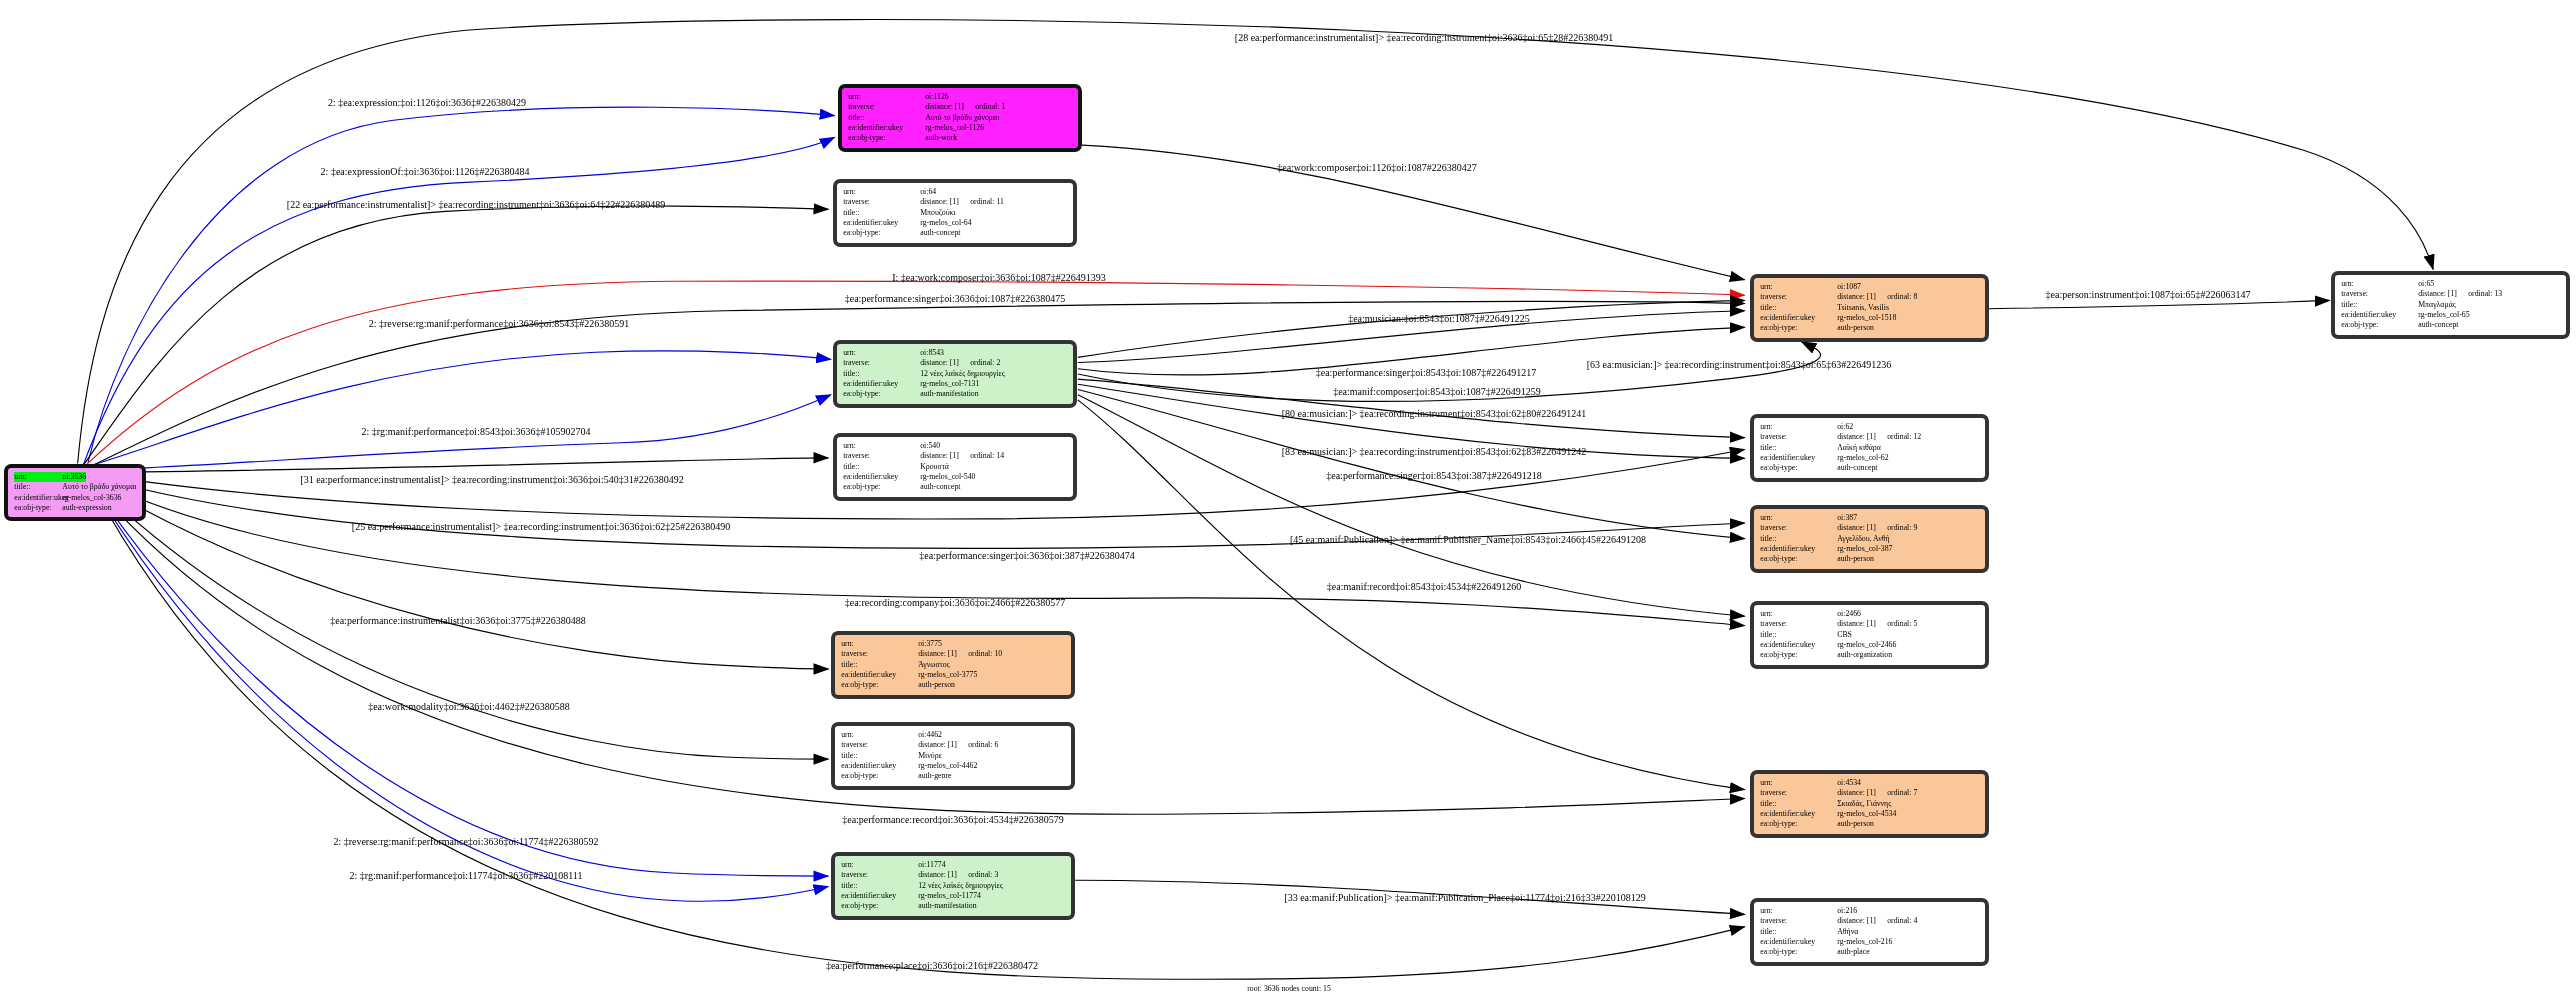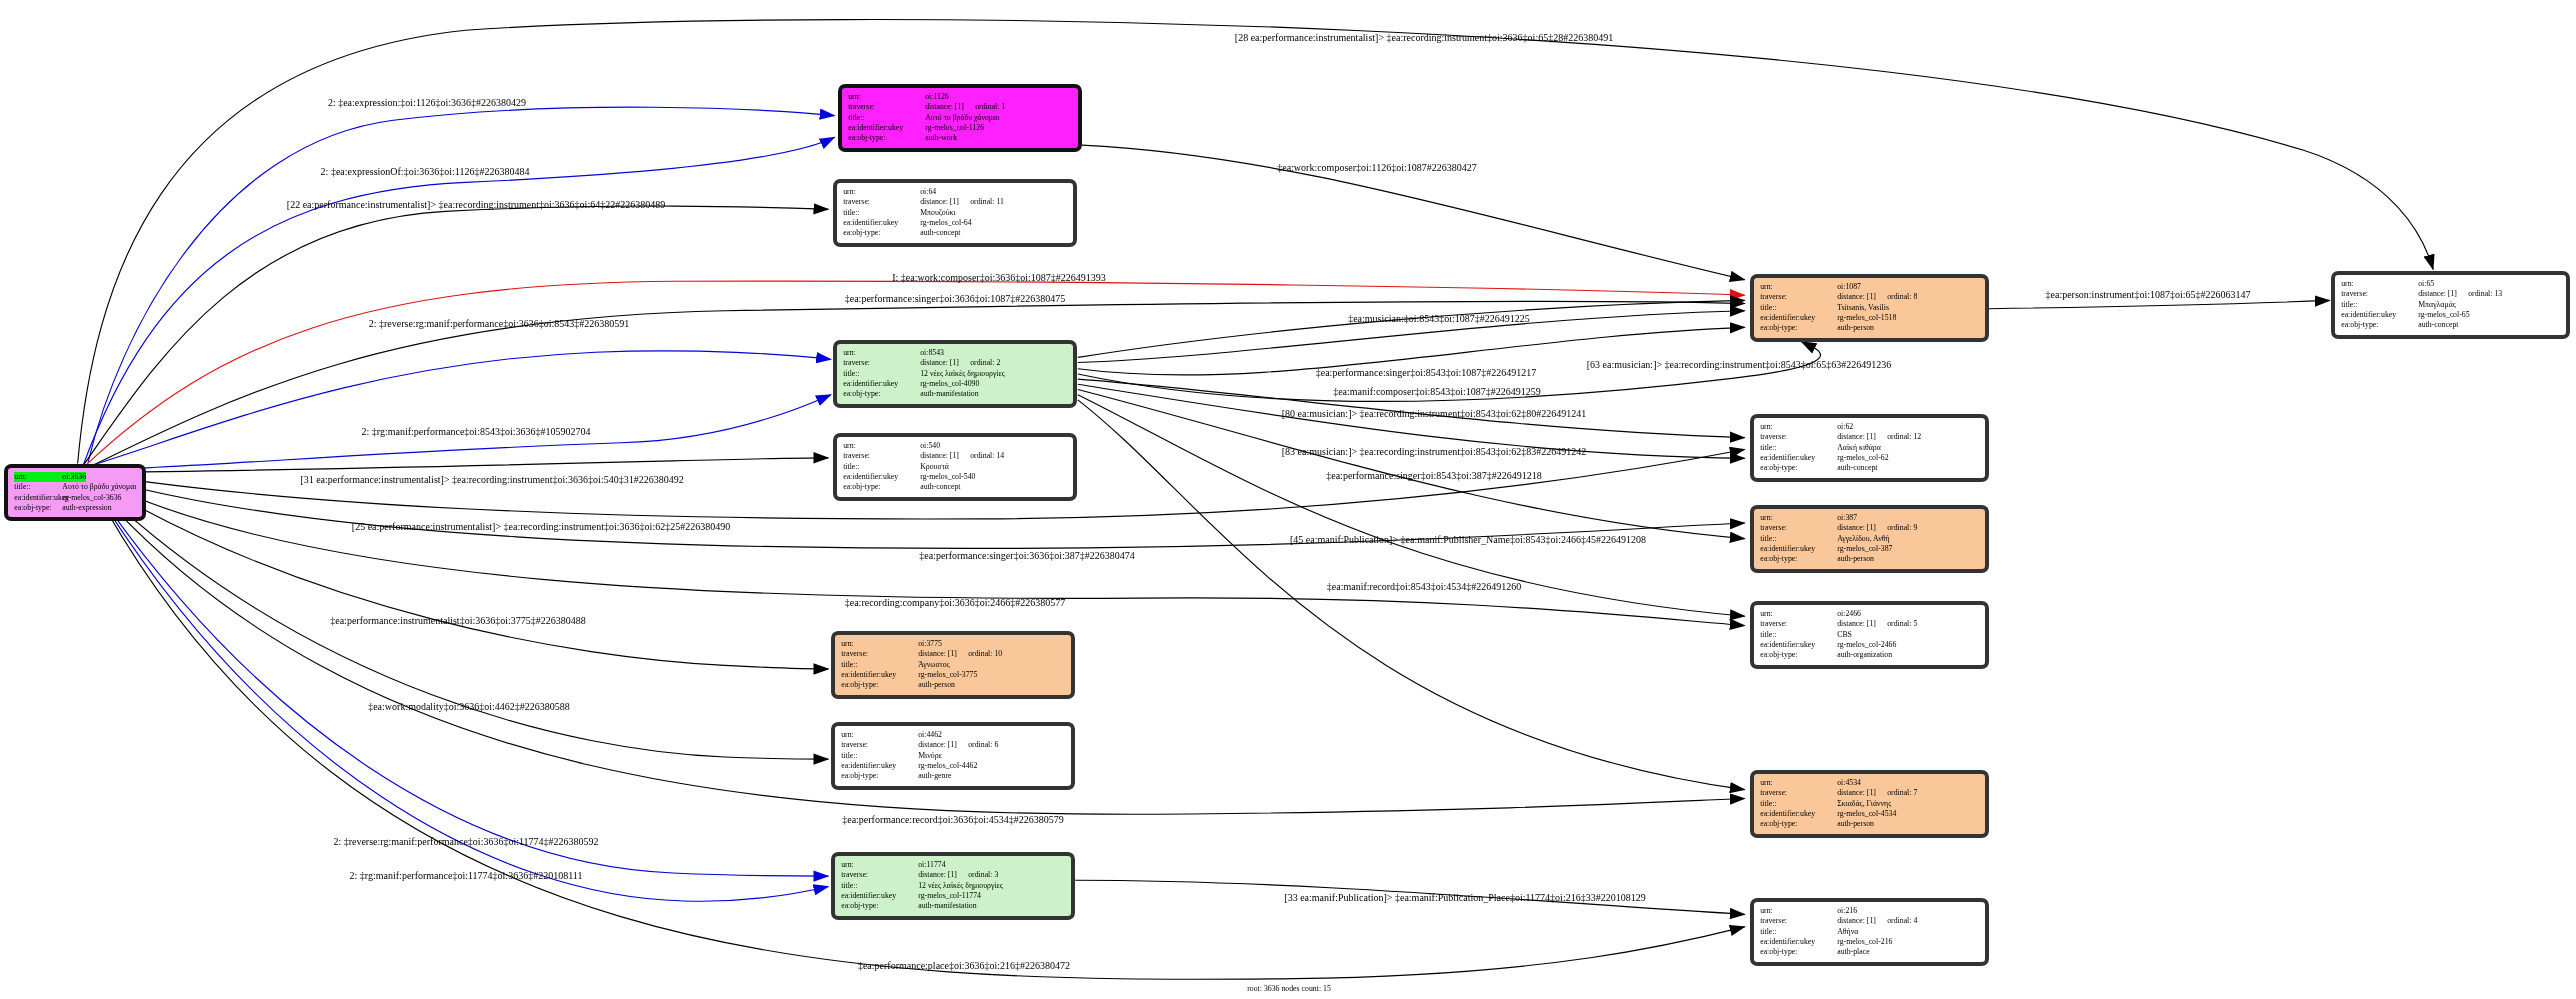--- a/index.html
+++ b/index.html
@@ -178,21 +178,21 @@
         <div class="node-row">
           <span class="k">traverse:</span>
           <span class="v"><span class="dist">distance: [1]</span><span>ordinal: 2</span></span>
         </div>
         <div class="node-row">
           <span class="k">title::</span>
           <span class="v">12 νέες λαϊκές δημιουργίες</span>
         </div>
         <div class="node-row">
           <span class="k">ea:identifier:ukey</span>
-          <span class="v">rg-melos_col-4090</span>
+          <span class="v">rg-melos_col-7131</span>
         </div>
         <div class="node-row">
           <span class="k">ea:obj-type:</span>
           <span class="v">auth-manifestation</span>
         </div>
       </div>
       <div class="node plain" style="left: 833px; top: 433px; width: 244px;">
         <div class="node-row">
           <span class="k">urn:</span>
           <span class="v">oi:540</span>
@@ -458,18 +458,18 @@
       <div class="elabel" style="left: 1468px; top: 539px;">[45 ea:manif:Publication]&gt; ‡ea:manif:Publisher_Name‡oi:8543‡oi:2466‡45#226491208</div>
       <div class="elabel" style="left: 979px; top: 555px; margin-left: 48px;">‡ea:performance:singer‡oi:3636‡oi:387‡#226380474</div>
       <div class="elabel" style="left: 955px; top: 602px;">‡ea:recording:company‡oi:3636‡oi:2466‡#226380577</div>
       <div class="elabel" style="left: 1424px; top: 586px;">‡ea:manif:record‡oi:8543‡oi:4534‡#226491260</div>
       <div class="elabel" style="left: 458px; top: 620px;">‡ea:performance:instrumentalist‡oi:3636‡oi:3775‡#226380488</div>
       <div class="elabel" style="left: 469px; top: 706px;">‡ea:work:modality‡oi:3636‡oi:4462‡#226380588</div>
       <div class="elabel" style="left: 953px; top: 819px;">‡ea:performance:record‡oi:3636‡oi:4534‡#226380579</div>
       <div class="elabel" style="left: 466px; top: 841px;">2: ‡reverse:rg:manif:performance‡oi:3636‡oi:11774‡#226380592</div>
       <div class="elabel" style="left: 466px; top: 875px;">2: ‡rg:manif:performance‡oi:11774‡oi:3636‡#220108111</div>
       <div class="elabel" style="left: 1465px; top: 897px;">[33 ea:manif:Publication]&gt; ‡ea:manif:Publication_Place‡oi:11774‡oi:216‡33#220108129</div>
-      <div class="elabel" style="left: 932px; top: 965px; margin-left: 32px;">‡ea:performance:place‡oi:3636‡oi:216‡#226380472</div>
+      <div class="elabel" style="left: 932px; top: 965px;">‡ea:performance:place‡oi:3636‡oi:216‡#226380472</div>
     </div>
 
   <div class="footer" style="left:1289px;top:988px;">root: 3636 nodes count: 15</div>
 </div>
 
 
 </body></html>

